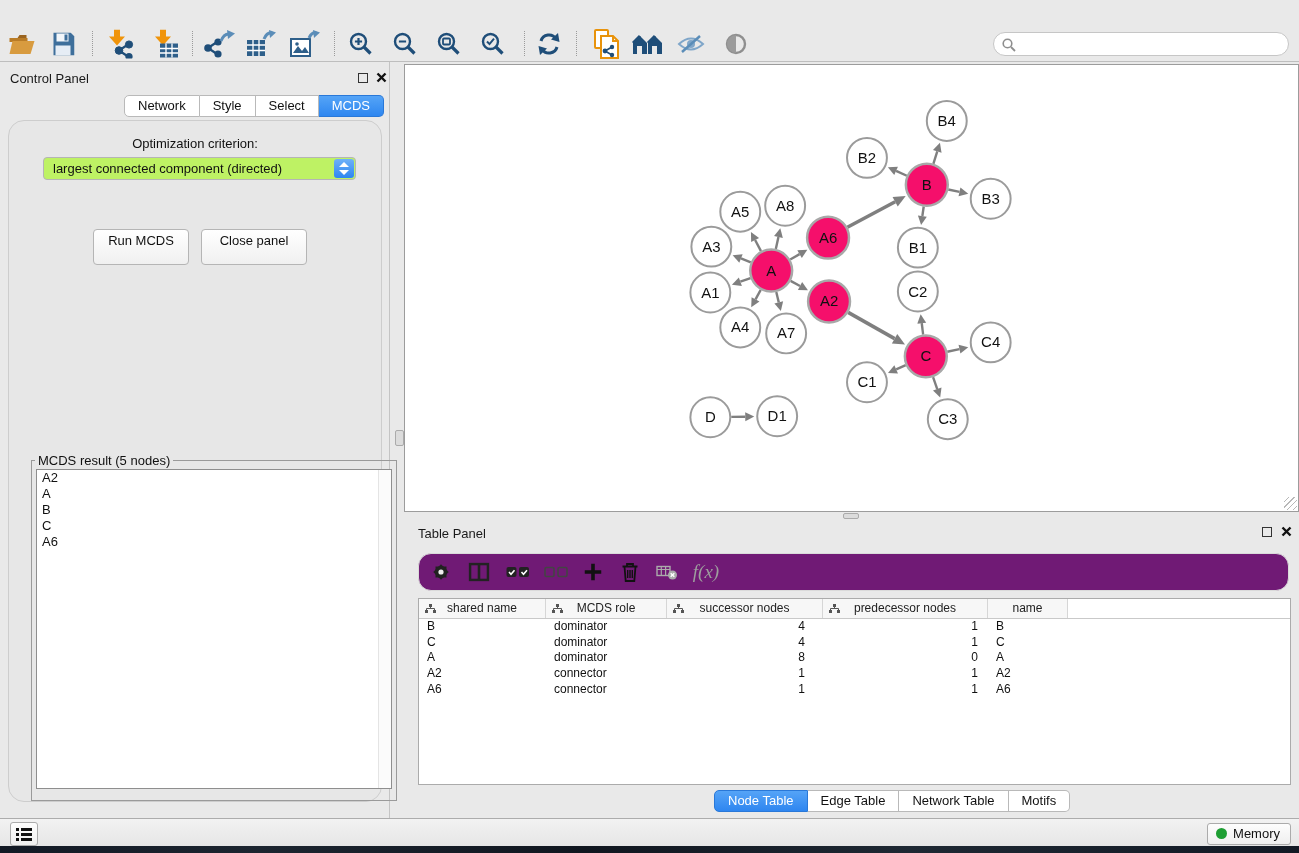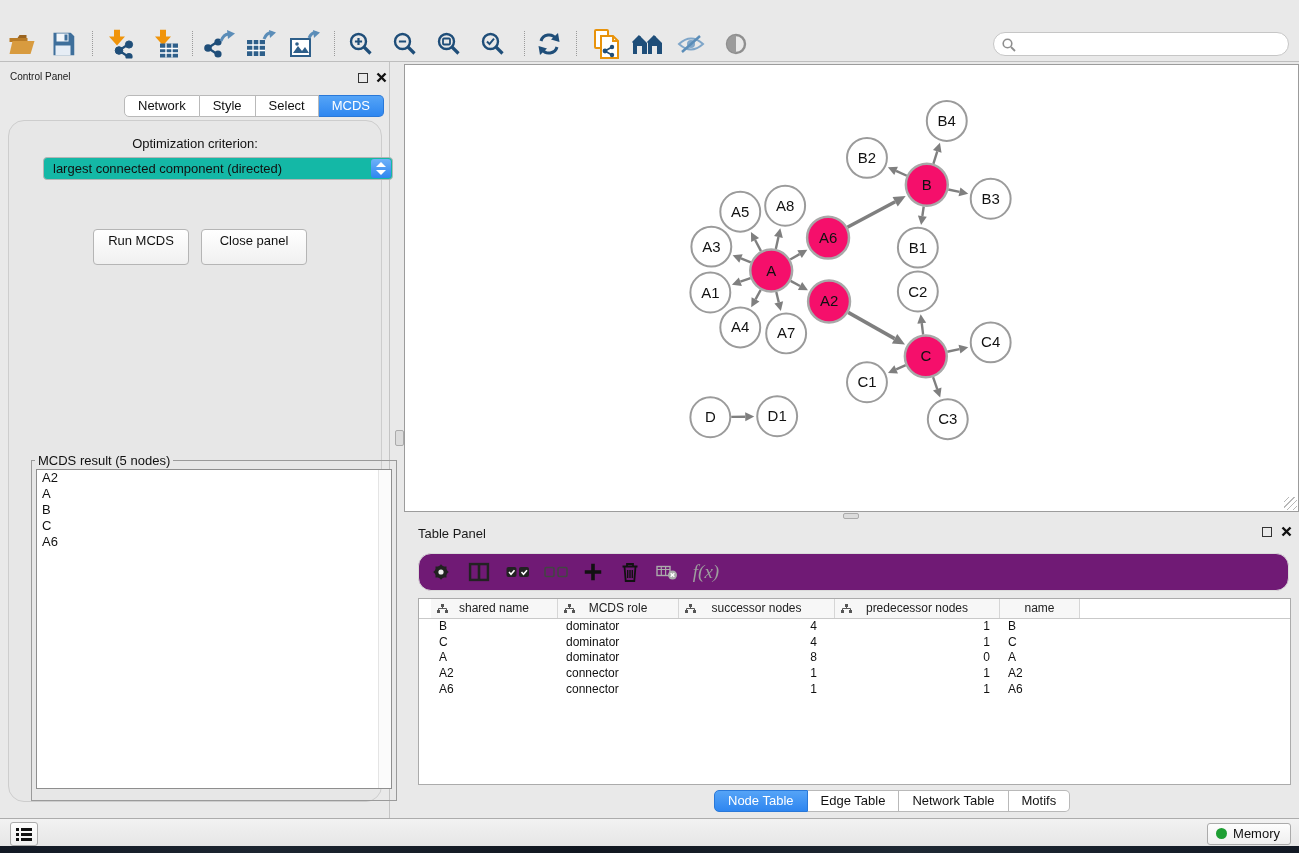--- a/index.html
+++ b/index.html
@@ -18,34 +18,34 @@
   
   .toolbar { position:absolute; top:27px; left:0; right:0; height:35px; background:#E9E9E9; border-bottom:1px solid #BEBEBE; }
   .tb-icon { position:absolute; top:50%; transform:translate(-50%,-50%); cursor:default; line-height:0; }
   .tb-sep { position:absolute; top:4px; bottom:5px; width:0; border-left:1px dotted #9A9A9A; }
   .search { position:absolute; right:10px; top:5px; width:296px; height:24px; border:1px solid #C6C6C6; border-radius:13px; background:#fff; }
   .search svg { position:absolute; left:8px; top:5px; }
   .search input { position:absolute; left:26px; top:1px; right:8px; height:20px; border:none; outline:none; font-size:13px; background:transparent; }
 
   
   .control-panel { position:absolute; left:0; top:62px; width:390px; height:756px; background:#E9E9E9; border-right:1px solid #C4C4C4; }
-  .cp-title { position:absolute; top:9px; left:10px; font-size:10px; color:#1A1A1A; }
+  .cp-title { position:absolute; top:9px; left:10px; font-size:13px; color:#1A1A1A; }
   .mini-float { position:absolute; width:10px; height:10px; border:1.5px solid #333; }
   .mini-x { position:absolute; line-height:0; }
   .cp-float { top:11px; left:358px; }
   .cp-close { top:10px; left:376px; }
   .seg-tabs { display:flex;margin-left:44px; }
   .seg { font-size:13px; padding:0 13px; line-height:20px; height:22px; background:#FFF; border:1px solid #B9B9B9; border-left:none; color:#111; cursor:default; white-space:nowrap; }
   .seg:first-child { border-left:1px solid #B9B9B9; border-radius:5px 0 0 5px; }
   .seg:last-child { border-radius:0 5px 5px 0; }
   .seg.selected { background:linear-gradient(#55A4F7,#2E86F0); border-color:#2978D8; color:#fff; }
   .cp-tabs { position:absolute; top:33px; left:80px; }
   .cp-body { position:absolute; left:8px; top:58px; width:374px; height:682px; border:1px solid #CDCDCD; border-radius:16px; background:#E7E7E7; }
   .opt-label { position:absolute; top:15px; width:100%; text-align:center; font-size:13px; color:#111; }
-  .criterion { position:absolute; left:34px; top:36px; width:350px; height:23px; background:#14b8a6; border:1px solid #B5B5B5; border-radius:4px; }
+  .criterion { position:absolute; left:34px; top:36px; width:313px; height:23px; background:#bef264; border:1px solid #B5B5B5; border-radius:4px; }
   .criterion .val { position:absolute; left:9px; top:0; line-height:21px; font-size:13px; color:#111; }
   .stepper { position:absolute; right:1px; top:1px; width:20px; height:19px; border-radius:3px; background:linear-gradient(#6FB1F8,#2E86F0); }
   .stepper .up, .stepper .dn { position:absolute; left:5px; width:0; height:0; border-left:5px solid transparent; border-right:5px solid transparent; }
   .stepper .up { top:3px; border-bottom:5px solid #fff; }
   .stepper .dn { bottom:3px; border-top:5px solid #fff; }
   .cp-btn { position:absolute; top:69px; height:36px; background:linear-gradient(#FFFFFF,#F0F0F0); border:1px solid #B5B5B5; border-radius:4px; font-size:13px; color:#111; text-align:center; line-height:21px; cursor:default;margin-top:39px; }
   .btn-run { left:84px; width:96px; }
   .btn-close { left:192px; width:106px; }
   .result-box { position:absolute; left:22px; top:332px; width:366px; height:348px; border:1px solid #9A9A9A; }
   .result-box legend { font-size:13px; color:#111; margin-left:3px; padding:0 3px; }
@@ -72,21 +72,21 @@
   .tp-float { top:7px; left:858px; }
   .tp-close { top:6px; left:877px; }
   .tp-toolbar { position:absolute; left:14px; top:33px; width:871px; height:38px; background:#701a75; border:1px solid #DADADA; border-radius:13px; }
   .tp-toolbar .tb-icon { top:50%; }
   .fx { font-family:"Liberation Serif", serif; font-style:italic; font-size:19px; color:#9E9E9E; }
   .tp-table { position:absolute; left:14px; top:78px; width:873px; height:187px; background:#fff; border:1px solid #ABABAB; overflow:hidden; }
   .thead { display:flex; height:20px; border-bottom:1px solid #C9C9C9; }
   .th { position:relative; background:#F7F7F7; border-right:1px solid #D6D6D6; font-size:12px; color:#222; text-align:center; line-height:19px; }
   .th .tree { position:absolute; left:6px; top:5px; line-height:0; }
   .th.filler { background:#fff; border-right:none; flex:1; }
-  .c0 { width:127px;margin-left:12px; } .c1 { width:121px; } .c2 { width:156px; } .c3 { width:165px; } .c4 { width:80px; }
+  .c0 { width:127px; } .c1 { width:121px; } .c2 { width:156px; } .c3 { width:165px; } .c4 { width:80px; }
   .trow { display:flex; height:15.7px; font-size:12px; color:#111; }
   .td { line-height:15.7px; white-space:nowrap; overflow:hidden; }
   .td.c0, .td.c1 { padding-left:8px; }
   .td.c2 { text-align:right; padding-right:18px; }
   .td.c3 { text-align:right; padding-right:10px; }
   .td.c4 { padding-left:8px; }
   .tp-tabs { position:absolute; top:270px; left:266px; }
 
   
   .statusbar { position:absolute; left:0; top:818px; width:1299px; height:28px; background:linear-gradient(#F2F2F2,#E6E6E6); border-top:1px solid #ACACAC; }

